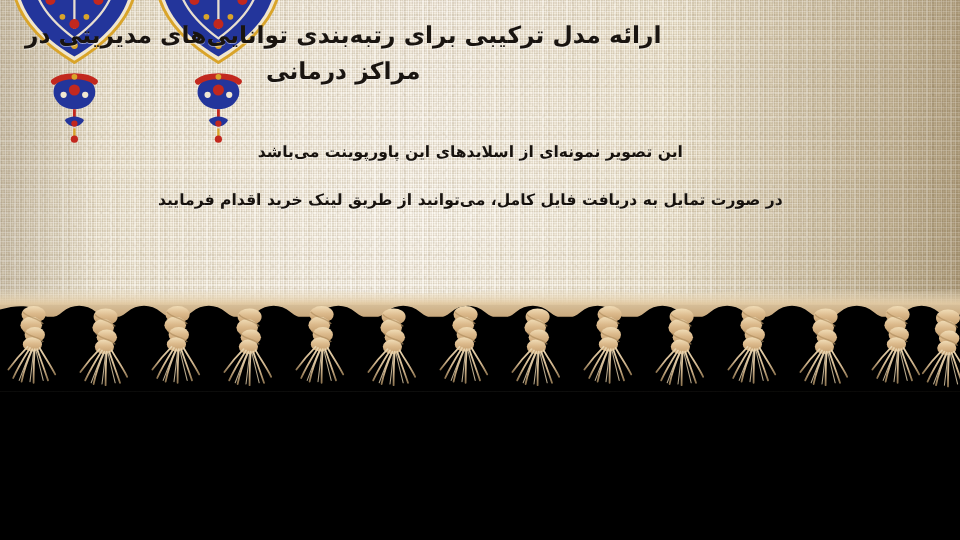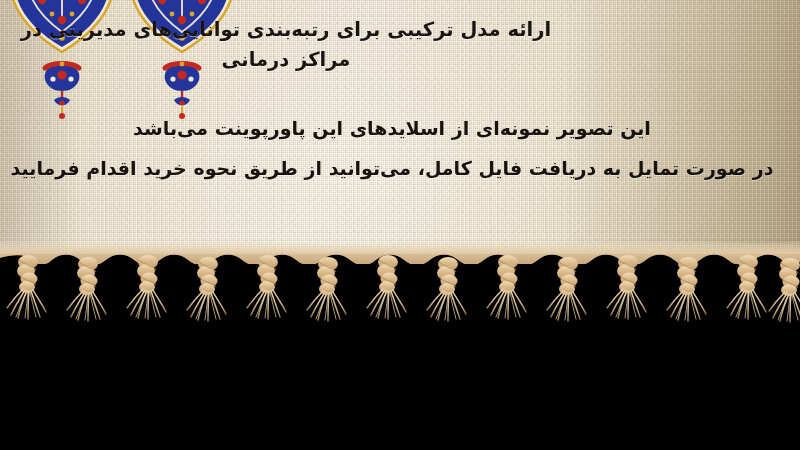--- a/index.html
+++ b/index.html
@@ -70,21 +70,21 @@
     text-shadow:0 1px 0 rgba(255,255,255,.45);
   }
 
   .body-block{
     position:absolute;
     top:108px; left:0; right:16px;
     text-align:center;
     color:#17120e;
   }
   .body-line{
-    font-size:19px;
+    font-size:13px;
     font-weight:700;
     line-height:40px;
     white-space:nowrap;
     text-shadow:0 1px 0 rgba(255,255,255,.40);
   }
 
   
   .carpet{
     position:absolute;left:0;right:0;bottom:0;height:92px;
   }
@@ -172,21 +172,21 @@
       <use href="#pendant"></use>
     </g>
   </svg>
 
   <div class="text-layer">
 
     <h1 class="slide-title">ارائه مدل ترکیبی برای رتبه‌بندی توانایی‌های مدیریتی در مراکز درمانی</h1>
 
     <div class="body-block">
       <div class="body-line">این تصویر نمونه‌ای از اسلایدهای این پاورپوینت می‌باشد</div>
-      <div class="body-line">در صورت تمایل به دریافت فایل کامل، می‌توانید از طریق نحوه خرید اقدام فرمایید</div>
+      <div class="body-line">در صورت تمایل به دریافت فایل کامل، می‌توانید از طریق لینک خرید اقدام فرمایید</div>
     </div>
 
   </div>
 
   <div class="carpet">
     <div class="carpet-black"></div>
 
     <svg class="fringe-svg" viewBox="0 0 800 92" preserveAspectRatio="none" aria-hidden="true">
       <defs>
         <linearGradient id="ropeG" x1="0" y1="0" x2="0" y2="1">

